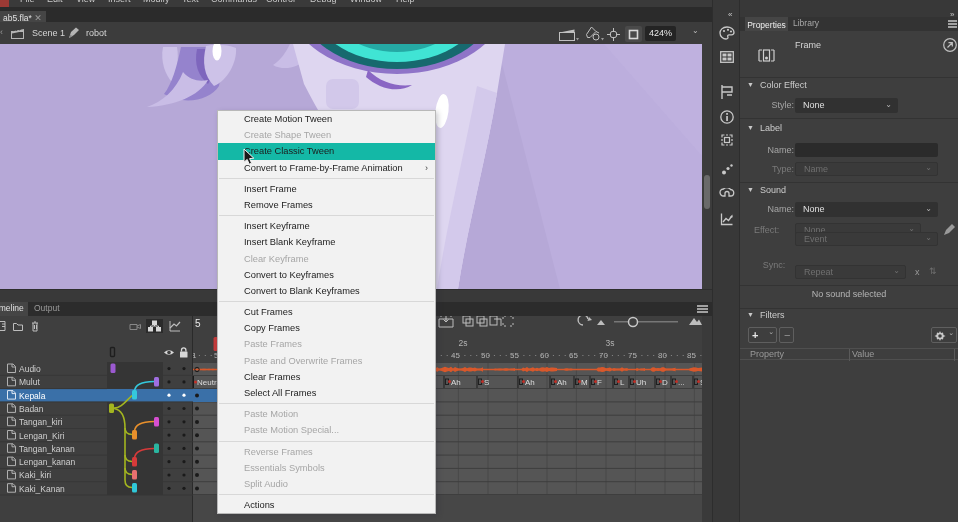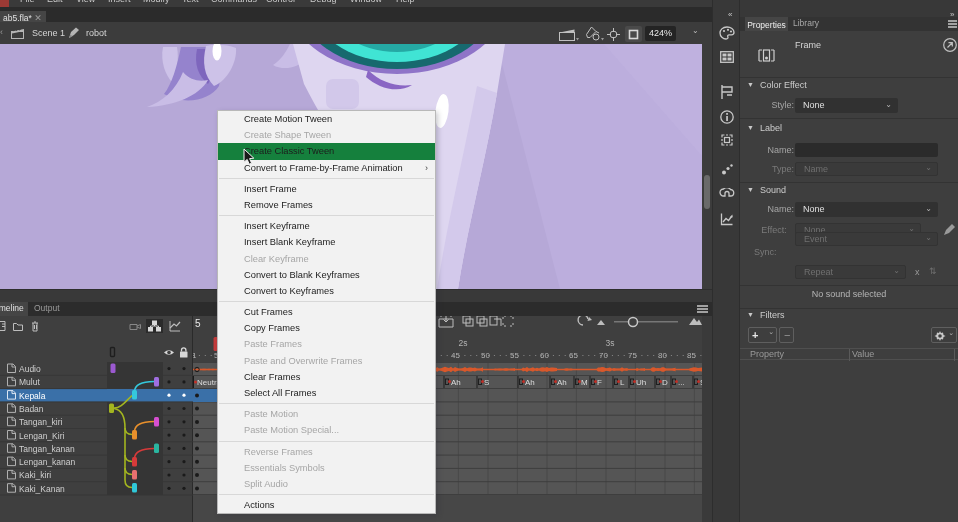--- a/index.html
+++ b/index.html
@@ -1,20 +1,20 @@
 <!DOCTYPE html>
 <html><head><meta charset="utf-8"><style>
 *{margin:0;padding:0;box-sizing:border-box}
 html,body{width:958px;height:522px;overflow:hidden;background:#3e3e3e;font-family:"Liberation Sans",sans-serif}
 #app{position:relative;width:958px;height:522px;overflow:hidden}
 .abs{position:absolute}
 .ic{position:absolute}
 .mi{height:16.2px;line-height:16.2px;padding-left:26px;white-space:nowrap;position:relative}
 .dis{color:#a6a6a6}
-.hl{background:#15803d}
+.hl{background:#14b8a6}
 .sep{height:1px;background:#d8d8d8;margin:2px 1px}
 </style></head>
 <body>
 <div id="app">
 
 <div class="abs" style="left:0;top:0;width:712px;height:7px;background:#3a3a3a;overflow:hidden">
   <div style="position:absolute;left:0;top:0;width:9px;height:7px;background:#9c3a35"></div>
   <div style="top:0;color:#c9c9c9;font-size:9px">
   <span style="position:absolute;left:20px;top:-6px">File</span>
         <span style="position:absolute;left:47px;top:-6px">Edit</span>
@@ -435,26 +435,26 @@
   <div style="position:absolute;left:14px;top:145px;width:40px;text-align:right;color:#a5a5a5;font-size:9px">Name:</div>
   <div style="position:absolute;left:55px;top:143px;width:143px;height:14px;background:#2b2b2b;border-radius:2px"></div>
   <div style="position:absolute;left:14px;top:164px;width:40px;text-align:right;color:#7a7a7a;font-size:9px">Type:</div>
   <div style="position:absolute;left:55px;top:162px;width:143px;height:14px;background:#3a3a3a;border:1px solid #333;border-radius:2px;color:#6f6f6f;font-size:9px;line-height:13px;padding-left:8px">Name<span style="position:absolute;right:5px;top:-2px;color:#6f6f6f;font-size:8px">⌄</span></div>
   <div style="position:absolute;left:0;top:182px;width:218px;height:1px;background:#333333"></div>
 
   <span style="position:absolute;left:7px;top:186px;color:#c8c8c8;font-size:7px">▼</span>
   <span style="position:absolute;left:20px;top:185px;color:#cccccc;font-size:9px">Sound</span>
   <div style="position:absolute;left:14px;top:204px;width:40px;text-align:right;color:#a5a5a5;font-size:9px">Name:</div>
   <div style="position:absolute;left:55px;top:202px;width:143px;height:15px;background:#313131;border-radius:2px;color:#e0e0e0;font-size:9px;line-height:15px;padding-left:8px">None<span style="position:absolute;right:6px;top:-1px;color:#b5b5b5;font-size:8px">⌄</span></div>
-  <div style="position:absolute;left:14px;top:225px;width:40px;text-align:center;color:#7a7a7a;font-size:9px">Effect:</div>
+  <div style="position:absolute;left:14px;top:225px;width:40px;text-align:left;color:#7a7a7a;font-size:9px">Effect:</div>
   <div style="position:absolute;left:55px;top:223px;width:126px;height:14px;background:#3a3a3a;border:1px solid #333;border-radius:2px;color:#6f6f6f;font-size:9px;line-height:13px;padding-left:8px">None<span style="position:absolute;right:5px;top:-2px;color:#6f6f6f;font-size:8px">⌄</span></div>
   <svg class="ic" style="left:203px;top:223px" width="13" height="13" viewBox="0 0 13 13">
         <path d="M1,12 L3,7 L9,1 L12,4 L6,10 Z" fill="#9a9a9a"></path>
       </svg>
-  <div style="position:absolute;left:14px;top:247px;width:40px;text-align:left;color:#7a7a7a;font-size:9px">Sync:</div>
+  <div style="position:absolute;left:14px;top:260px;width:40px;text-align:center;color:#7a7a7a;font-size:9px">Sync:</div>
   <div style="position:absolute;left:55px;top:232px;width:143px;height:14px;background:#3a3a3a;border:1px solid #333;border-radius:2px;color:#6f6f6f;font-size:9px;line-height:13px;padding-left:8px">Event<span style="position:absolute;right:5px;top:-2px;color:#6f6f6f;font-size:8px">⌄</span></div>
   <div style="position:absolute;left:55px;top:265px;width:111px;height:14px;background:#3a3a3a;border:1px solid #333;border-radius:2px;color:#6f6f6f;font-size:9px;line-height:13px;padding-left:8px">Repeat<span style="position:absolute;right:5px;top:-2px;color:#6f6f6f;font-size:8px">⌄</span></div>
   <span style="position:absolute;left:175px;top:267px;color:#9a9a9a;font-size:9px">x</span>
   <span style="position:absolute;left:189px;top:266px;color:#6f6f6f;font-size:9px">⇅</span>
   <div style="position:absolute;left:0;top:285px;width:218px;height:1px;background:#333333"></div>
   <div style="position:absolute;left:0;top:289px;width:218px;text-align:center;color:#b5b5b5;font-size:9px">No sound selected</div>
   <div style="position:absolute;left:0;top:308px;width:218px;height:1px;background:#333333"></div>
 
   <span style="position:absolute;left:7px;top:311px;color:#c8c8c8;font-size:7px">▼</span>
   <span style="position:absolute;left:20px;top:310px;color:#cccccc;font-size:9px">Filters</span>
@@ -485,22 +485,22 @@
   <div class="mi dis">Create Shape Tween</div>
   <div class="mi hl">Create Classic Tween</div>
   <div class="mi">Convert to Frame-by-Frame Animation<span style="position:absolute;right:7px;top:0;font-size:9px;color:#444">›</span></div>
   <div class="sep"></div>
   <div class="mi">Insert Frame</div>
   <div class="mi">Remove Frames</div>
   <div class="sep"></div>
   <div class="mi">Insert Keyframe</div>
   <div class="mi">Insert Blank Keyframe</div>
   <div class="mi dis">Clear Keyframe</div>
+  <div class="mi">Convert to Keyframes</div>
   <div class="mi">Convert to Blank Keyframes</div>
-  <div class="mi">Convert to Keyframes</div>
   <div class="sep"></div>
   <div class="mi">Cut Frames</div>
   <div class="mi">Copy Frames</div>
   <div class="mi dis">Paste Frames</div>
   <div class="mi dis">Paste and Overwrite Frames</div>
   <div class="mi">Clear Frames</div>
   <div class="mi">Select All Frames</div>
   <div class="sep"></div>
   <div class="mi dis">Paste Motion</div>
   <div class="mi dis">Paste Motion Special...</div>

